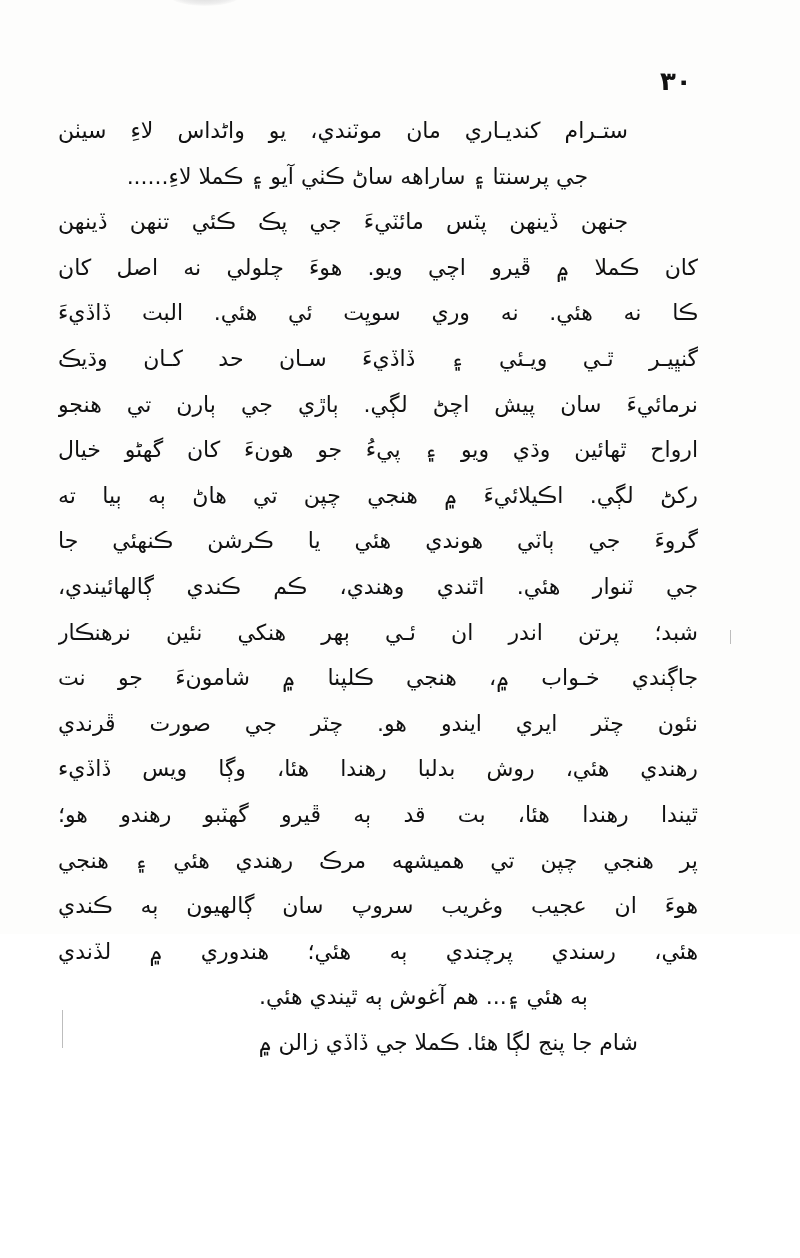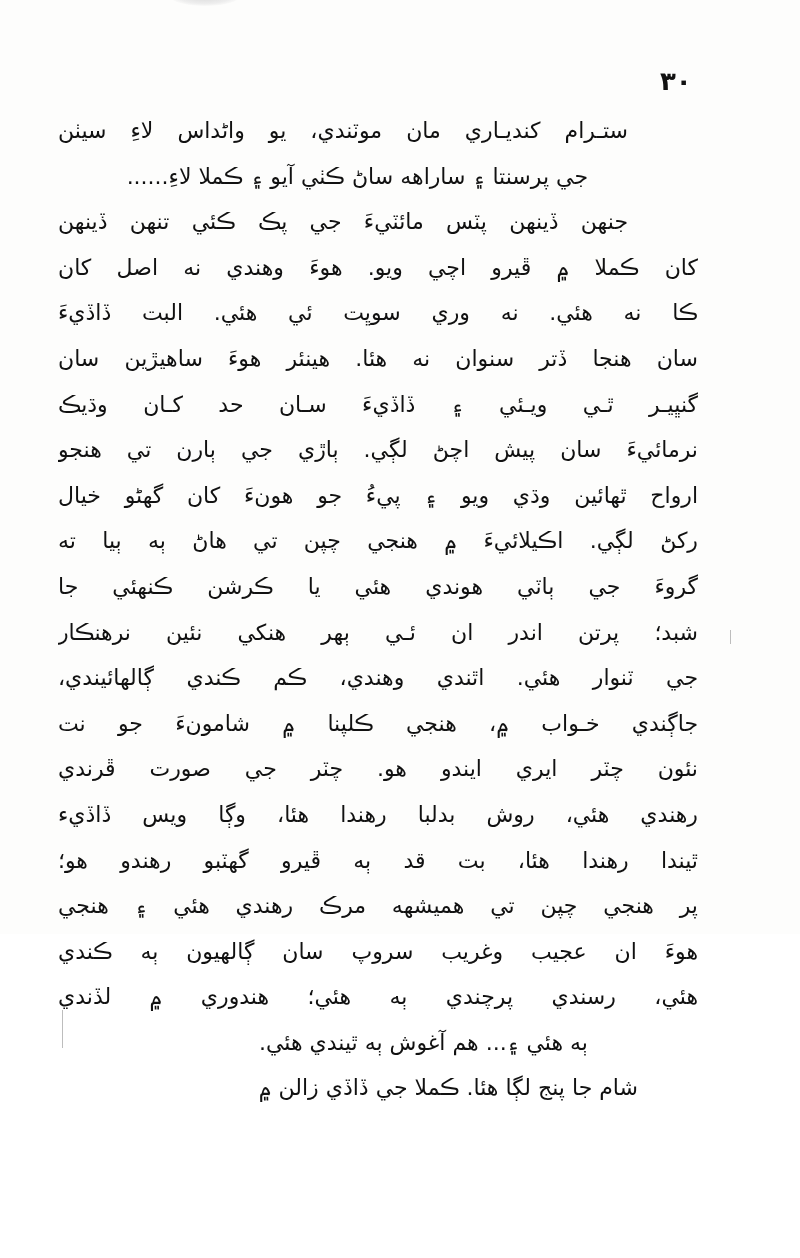--- a/index.html
+++ b/index.html
@@ -75,30 +75,29 @@
 
   <div class="page-number">٣٠</div>
 
   <div class="margin-tick" style="left:62px; top:1010px; height:38px;"></div>
   <div class="margin-tick" style="left:730px; top:630px; height:14px;"></div>
 
   <div class="text-block">
     <div class="line indent">ستـرام كنديـاري مان موٽندي، يو واڻداس لاءِ سيٺن</div>
     <div class="line para-end">جي پرسنتا ۽ ساراهه ساڻ ڪٺي آيو ۽ ڪملا لاءِ......</div>
     <div class="line indent">جنهن ڏينهن پٽس مائٽيءَ جي پڪ ڪئي تنهن ڏينهن</div>
-    <div class="line">کان ڪملا ۾ ڦيرو اچي ويو. هوءَ وهندي نه اصل کان</div>
+    <div class="line">کان ڪملا ۾ ڦيرو اچي ويو. هوءَ چلولي نه اصل کان</div>
     <div class="line">ڪا نه هئي. نه وري سوڀت ئي هئي. البت ڏاڏيءَ</div>
-    <div class="line">سان هنجا ڏتر سنوان نه هئا. هينئر هوءَ ساهيڙين سان</div>
     <div class="line">گنڀيـر ٿـي ويـئي ۽ ڏاڏيءَ سـان حد کـان وڌيڪ</div>
     <div class="line">نرمائيءَ سان پيش اچڻ لڳي. ٻاڙي جي ٻارن تي هنجو</div>
     <div class="line">ارواح ٿهائين وڌي ويو ۽ پيءُ جو هونءَ کان گهڻو خيال</div>
     <div class="line">رکڻ لڳي. اڪيلائيءَ ۾ هنجي چپن تي هاڻ ٻه ٻيا ته</div>
     <div class="line">گروءَ جي ٻاٽي هوندي هئي يا ڪرشن ڪنهئي جا</div>
+    <div class="line">جي ٽنوار هئي. اٿندي وهندي، ڪم ڪندي ڳالهائيندي،</div>
     <div class="line">شبد؛ پرتن اندر ان ئـي ٻهر هنکي نئين نرهنڪار</div>
-    <div class="line">جي ٽنوار هئي. اٿندي وهندي، ڪم ڪندي ڳالهائيندي،</div>
     <div class="line">جاڳندي خـواب ۾، هنجي ڪلپنا ۾ شامونءَ جو نت</div>
     <div class="line">نئون چٽر ايري ايندو هو. چٽر جي صورت ڦرندي</div>
     <div class="line">رهندي هئي، روش بدلبا رهندا هئا، وڳا ويس ڏاڏيء</div>
     <div class="line">ٿيندا رهندا هئا، بت قد ٻه ڦيرو گهٽبو رهندو هو؛</div>
     <div class="line">پر هنجي چپن تي هميشهه مرڪ رهندي هئي ۽ هنجي</div>
     <div class="line">هوءَ ان عجيب وغريب سروپ سان ڳالهيون ٻه ڪندي</div>
     <div class="line">هئي، رسندي پرچندي ٻه هئي؛ هندوري ۾ لڏندي</div>
     <div class="line para-end">ٻه هئي ۽... هم آغوش ٻه ٿيندي هئي.</div>
     <div class="line last">شام جا پنج لڳا هئا. ڪملا جي ڏاڏي زالن ۾</div>
   </div>

